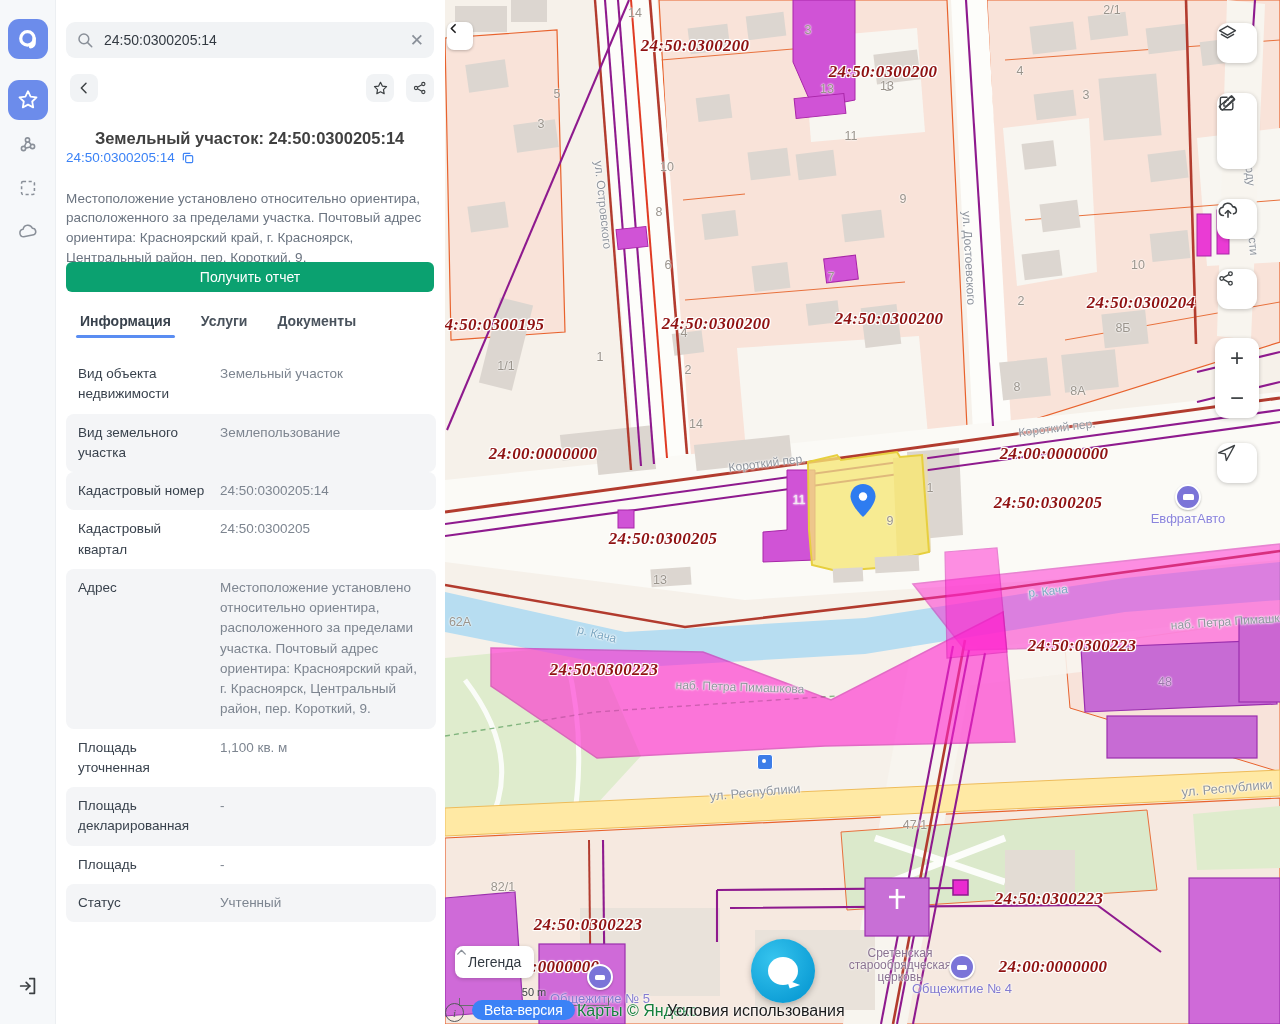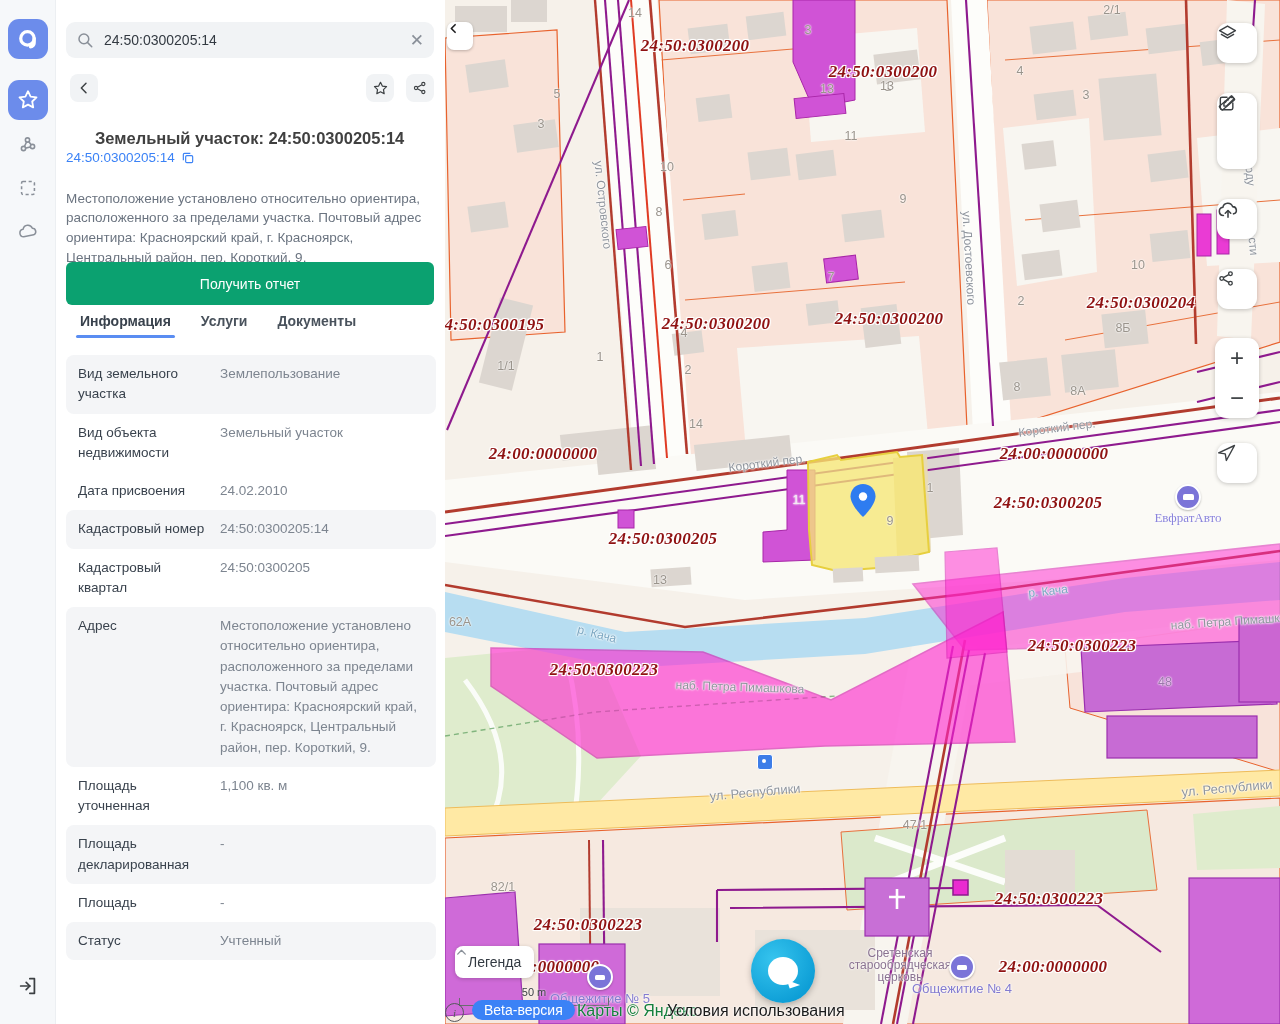--- a/index.html
+++ b/index.html
@@ -16,21 +16,21 @@
   
   #panel{position:absolute;left:55px;top:0;width:390px;height:1024px;background:#fff;z-index:9;overflow:hidden;}
   #searchbar{position:absolute;left:11px;top:22px;width:368px;height:36px;background:#f1f3f5;border-radius:9px;display:flex;align-items:center;padding:0 10px;box-sizing:border-box;gap:8px;}
   #searchbar input{flex:1;border:none;outline:none;background:transparent;font-size:14px;color:#333a42;font-family:"Liberation Sans",sans-serif;}
   .xbtn{color:#8a9099;font-size:17px;line-height:1;cursor:pointer;}
   #subhead{position:absolute;left:11px;top:74px;width:368px;height:28px;}
   .sq-btn{position:absolute;top:0;width:28px;height:28px;background:#f1f3f5;border-radius:8px;display:flex;align-items:center;justify-content:center;color:#4a5158;}
   #title{position:absolute;left:11px;top:118px;width:368px;font-size:16.5px;font-weight:700;color:#404040;margin-left:29px;}
   #cadlink{position:absolute;left:11px;top:150px;font-size:13.5px;color:#3b82f6;display:flex;align-items:center;gap:6px;}
   #descr{position:absolute;left:11px;top:175px;width:370px;font-size:13.5px;line-height:1.48;color:#6b7480;}
-  #report-btn{position:absolute;left:11px;top:262px;width:368px;height:43px;background:#0ba170;border:none;border-radius:6px;color:#fff;font-size:14px;font-weight:500;cursor:pointer;font-family:"Liberation Sans",sans-serif;}
+  #report-btn{position:absolute;left:11px;top:262px;width:368px;height:30px;background:#0ba170;border:none;border-radius:6px;color:#fff;font-size:14px;font-weight:500;cursor:pointer;font-family:"Liberation Sans",sans-serif;}
   #tabs{position:absolute;left:25px;top:313px;width:368px;display:flex;gap:30px;}
   .tab{font-size:14px;font-weight:700;color:#39424d;padding-bottom:9px;cursor:pointer;position:relative;}
   .tab.active::after{content:"";position:absolute;left:-4px;right:-4px;bottom:0;height:3px;background:#5a8df2;border-radius:2px;}
   #info-table{position:absolute;left:11px;top:355px;width:370px;}
   .irow{display:flex;padding:9px 12px;gap:14px;border-radius:8px;}
   .irow.alt{background:#f4f5f7;}
   .ilabel{width:128px;flex:none;font-size:13.5px;color:#39424d;line-height:1.5;}
   .ivalue{flex:1;font-size:13.5px;color:#7d8590;line-height:1.5;}
 
   
@@ -156,31 +156,27 @@
 
     <button id="report-btn">Получить отчет</button>
 
     <div id="tabs">
       <div class="tab active">Информация</div>
       <div class="tab" style="font-weight:600;color:#49525c">Услуги</div>
       <div class="tab" style="font-weight:600;color:#49525c">Документы</div>
     </div>
 
     <div id="info-table">
+        <div class="irow">
+          <div class="ilabel">Вид объекта недвижимости</div>
+          <div class="ivalue">Земельный участок</div>
+        </div>
         <div class="irow alt">
           <div class="ilabel">Вид земельного участка</div>
           <div class="ivalue">Землепользование</div>
-        </div>
-        <div class="irow">
-          <div class="ilabel">Вид объекта недвижимости</div>
-          <div class="ivalue">Земельный участок</div>
-        </div>
-        <div class="irow">
-          <div class="ilabel">Дата присвоения</div>
-          <div class="ivalue">24.02.2010</div>
         </div>
         <div class="irow alt">
           <div class="ilabel">Кадастровый номер</div>
           <div class="ivalue">24:50:0300205:14</div>
         </div>
         <div class="irow">
           <div class="ilabel">Кадастровый квартал</div>
           <div class="ivalue">24:50:0300205</div>
         </div>
         <div class="irow alt">
@@ -416,21 +412,21 @@
         <div class="hnum" style="left: 445px; top: 521px;">9</div>
         <div class="hnum" style="left: 485px; top: 488px;">1</div>
         <div class="hnum" style="left: 215px; top: 580px;">13</div>
         <div class="hnum" style="left: 15px; top: 622px;">62А</div>
         <div class="hnum" style="left: 720px; top: 682px; color: rgb(156, 118, 172);">48</div>
         <div class="hnum" style="left: 470px; top: 825px;">47/1</div>
         <div class="hnum" style="left: 58px; top: 887px;">82/1</div>
         <div class="poi" style="left: 743px; top: 497px;">
           <div class="car"></div>
         </div>
-        <div class="poilabel" style="left: 743px; top: 518px; color: rgb(139, 132, 220); font-family: Liberation Serif, serif;">ЕвфратАвто</div>
+        <div class="poilabel" style="left: 743px; top: 518px; color: rgb(139, 132, 220);">ЕвфратАвто</div>
         <div class="poi" style="left: 155px; top: 977px;">
           <div class="bed"></div>
         </div>
         <div class="poilabel" style="left: 155px; top: 998px;">Общежитие № 5</div>
         <div class="poi" style="left: 517px; top: 967px;">
           <div class="bed"></div>
         </div>
         <div class="poilabel" style="left: 517px; top: 988px;">Общежитие № 4</div>
       </div>
 

